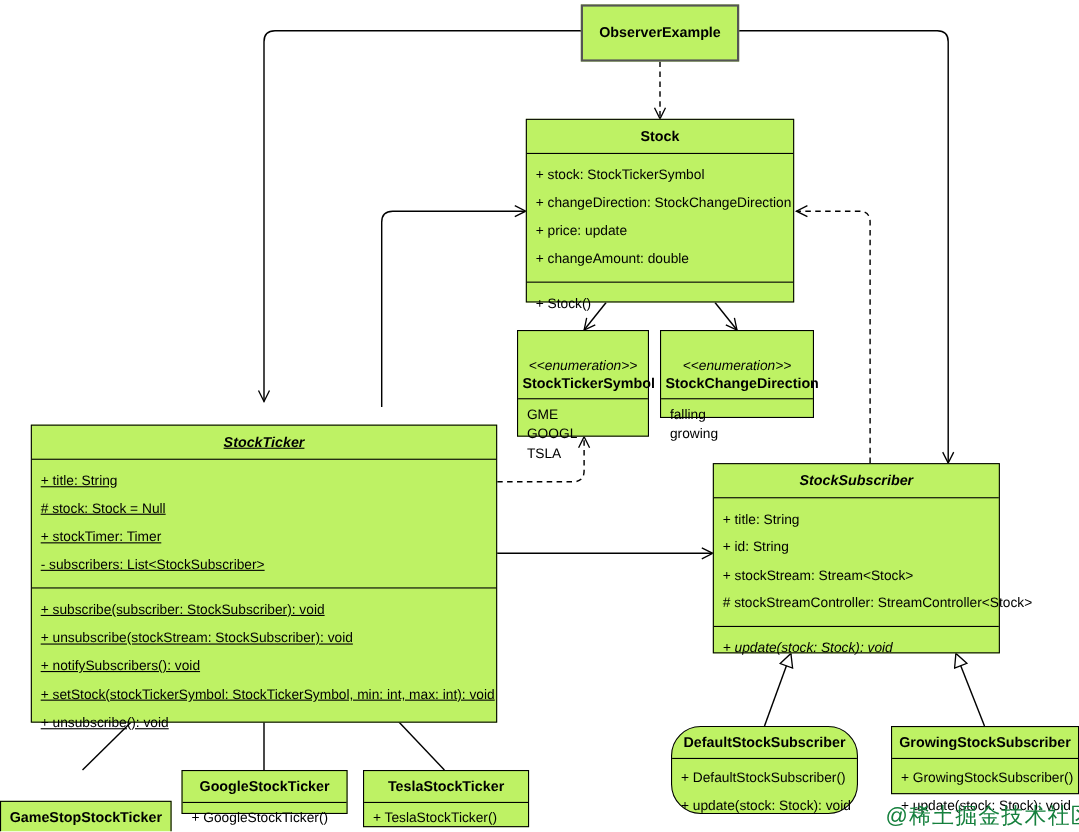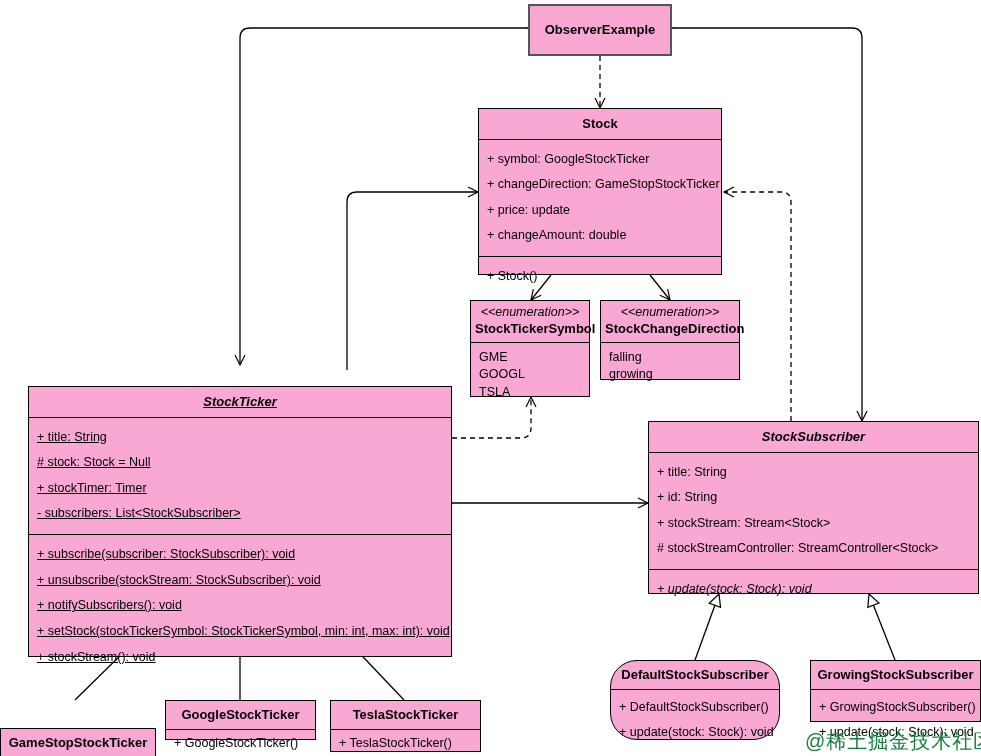--- a/index.html
+++ b/index.html
@@ -22,21 +22,21 @@
     position: absolute;
     left: 0;
     top: 0;
     width: 981px;
     height: 756px;
     pointer-events: none;
   }
   .uml-box {
     position: absolute;
     box-sizing: border-box;
-    background: #f9a8d4;
+    background: #bef264;
     border: 1px solid #000000;
     z-index: 5;
   }
   .uml-box.thick {
     border: 2px solid #555555;
   }
   .uml-head {
     box-sizing: border-box;
     text-align: center;
     font-weight: bold;
@@ -47,20 +47,21 @@
     white-space: nowrap;
   }
   .uml-head.italic { font-style: italic; }
   .uml-head.hasrule { border-bottom: 1px solid #000000; }
   .stereo {
     display: block;
     font-style: italic;
     font-weight: normal;
     font-size: 12.5px;
     padding-bottom: 1px;
+    margin-top: 20px;
   }
   .uml-sec {
     box-sizing: border-box;
     padding: 7px 8px 7px 8px;
   }
   .uml-sec.rule { border-top: 1px solid #000000; }
   .uml-row {
     font-size: 12.5px;
     color: #000000;
     line-height: 1.25;
@@ -125,22 +126,22 @@
     <path d="M895,660 L869,594" fill="none" stroke="#000" stroke-width="1.3" marker-end="url(#hollowTri)"></path>
   </svg>
 
   <div class="uml-box thick" style="left:528px; top:4px; width:144px; height:52px;">
     <div class="uml-head" style="padding-top:16px;">ObserverExample</div>
   </div>
 
   <div class="uml-box" style="left:478px; top:108px; width:244px; height:167px;">
     <div class="uml-head hasrule">Stock</div>
     <div class="uml-sec">
-      <div class="uml-row">+ symbol: GoogleStockTicker</div>
-      <div class="uml-row">+ changeDirection: GameStopStockTicker</div>
+      <div class="uml-row">+ stock: StockTickerSymbol</div>
+      <div class="uml-row">+ changeDirection: StockChangeDirection</div>
       <div class="uml-row">+ price: update</div>
       <div class="uml-row">+ changeAmount: double</div>
     </div>
     <div class="uml-sec rule">
       <div class="uml-row">+ Stock()</div>
     </div>
   </div>
 
   <div class="uml-box" style="left:470px; top:300px; width:120px; height:97px;">
     <div class="uml-head hasrule" style="padding:4px 4px 5px 4px;">
@@ -171,25 +172,25 @@
       <div class="uml-row">+ title: String</div>
       <div class="uml-row"># stock: Stock = Null</div>
       <div class="uml-row">+ stockTimer: Timer</div>
       <div class="uml-row">- subscribers: List&lt;StockSubscriber&gt;</div>
     </div>
     <div class="uml-sec rule">
       <div class="uml-row">+ subscribe(subscriber: StockSubscriber): void</div>
       <div class="uml-row">+ unsubscribe(stockStream: StockSubscriber): void</div>
       <div class="uml-row">+ notifySubscribers(): void</div>
       <div class="uml-row">+ setStock(stockTickerSymbol: StockTickerSymbol, min: int, max: int): void</div>
-      <div class="uml-row">+ stockStream(): void</div>
-    </div>
-  </div>
-
-  <div class="uml-box" style="left:648px; top:421px; width:331px; height:173px;">
+      <div class="uml-row">+ unsubscribe(): void</div>
+    </div>
+  </div>
+
+  <div class="uml-box" style="left:648px; top:421px; width:261px; height:173px;">
     <div class="uml-head italic hasrule">StockSubscriber</div>
     <div class="uml-sec">
       <div class="uml-row">+ title: String</div>
       <div class="uml-row">+ id: String</div>
       <div class="uml-row">+ stockStream: Stream&lt;Stock&gt;</div>
       <div class="uml-row"># stockStreamController: StreamController&lt;Stock&gt;</div>
     </div>
     <div class="uml-sec rule">
       <div class="uml-row italic">+ update(stock: Stock): void</div>
     </div>

